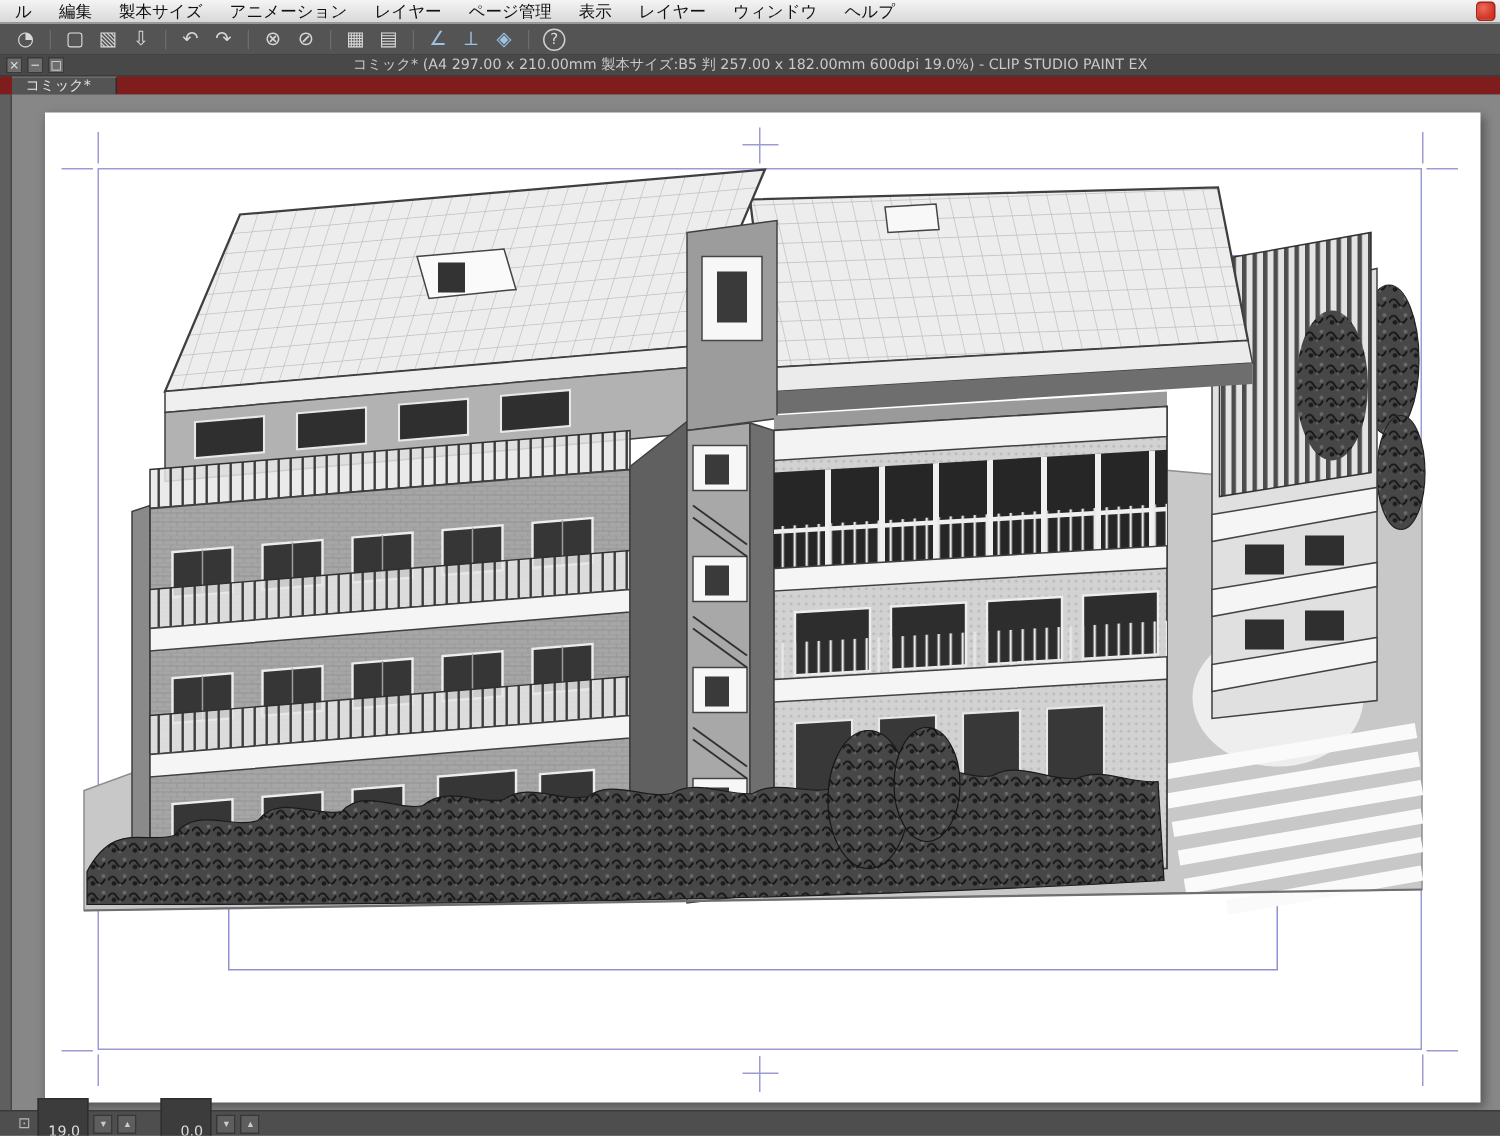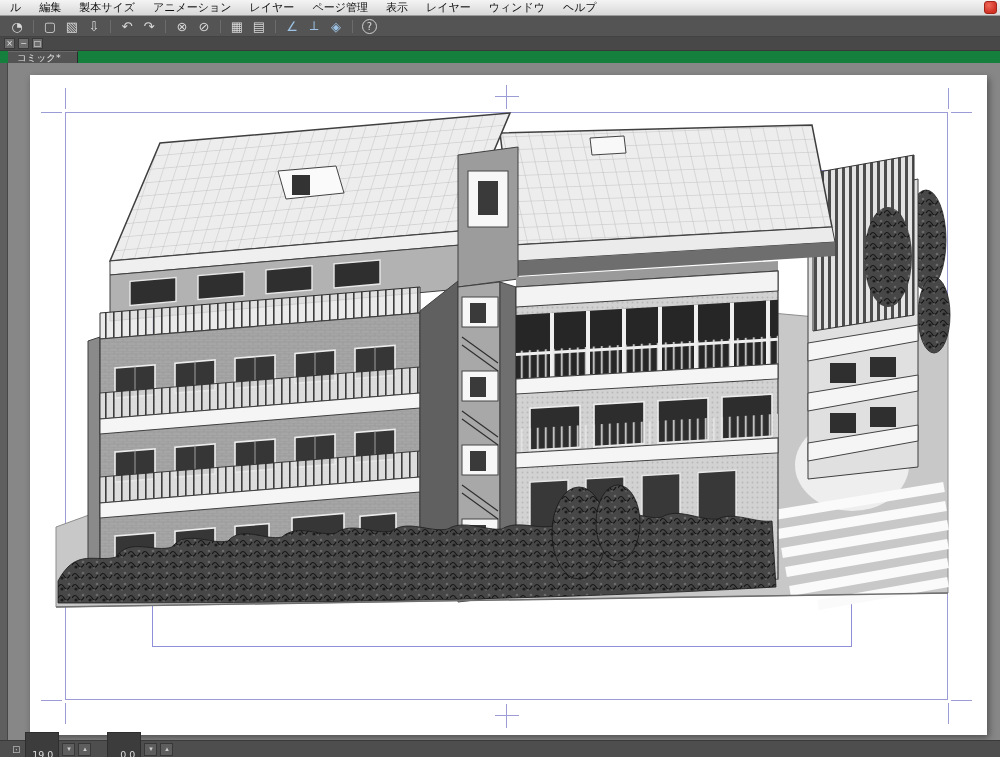--- a/index.html
+++ b/index.html
@@ -27,21 +27,21 @@
 
   
   .titlebar { position:absolute; top:37px; left:0; right:0; height:14px; background:#484848;
     color:#c9c9c9; font-size:9.5px; display:flex; align-items:center; justify-content:center;
     border-bottom:1px solid #3a3a3a; white-space:nowrap; }
   .win-controls { position:absolute; left:4px; top:1px; height:12px; display:flex; gap:3px; }
   .win-btn { width:11px; height:11px; background:#6d6d6d; color:#e2e2e2; font-size:8px;
     line-height:10px; text-align:center; border:1px solid #393939; cursor:pointer; }
 
   
-  .tabbar { position:absolute; top:51px; left:0; right:0; height:12px; background:#15803d;
+  .tabbar { position:absolute; top:51px; left:0; right:0; height:12px; background:#7f1d1d;
     display:flex; align-items:stretch; padding-left:8px; }
   .tab { background:#545454; color:#e3e3e3; font-size:9.5px; line-height:12px;
     padding:0 16px 0 9px; border-right:1px solid #2c2c2c; border-top:1px solid #6a6a6a; cursor:pointer; }
 
   
   .left-strip { position:absolute; top:63px; left:0; width:8px; bottom:17px;
     background:#5f5f5f; border-right:1px solid #474747; }
   .canvas-area { position:absolute; top:63px; left:8px; right:0; bottom:17px;
     background:#878787; overflow:hidden; }
   .page { position:absolute; left:22px; top:12px; width:957px; height:660px; background:#ffffff;
@@ -102,20 +102,21 @@
     <span class="tb-sep"></span>
     <span class="tb-icon help">?</span>
   </div>
 
   <div class="titlebar">
     <div class="win-controls">
       <span class="win-btn">×</span>
       <span class="win-btn">−</span>
       <span class="win-btn">□</span>
     </div>
+    <span>コミック* (A4 297.00 x 210.00mm 製本サイズ:B5 判 257.00 x 182.00mm 600dpi 19.0%)  - CLIP STUDIO PAINT EX</span>
   </div>
 
   <div class="tabbar">
     <div class="tab">
       <span>コミック*</span>
     </div>
   </div>
 
   <div class="left-strip"></div>
 

